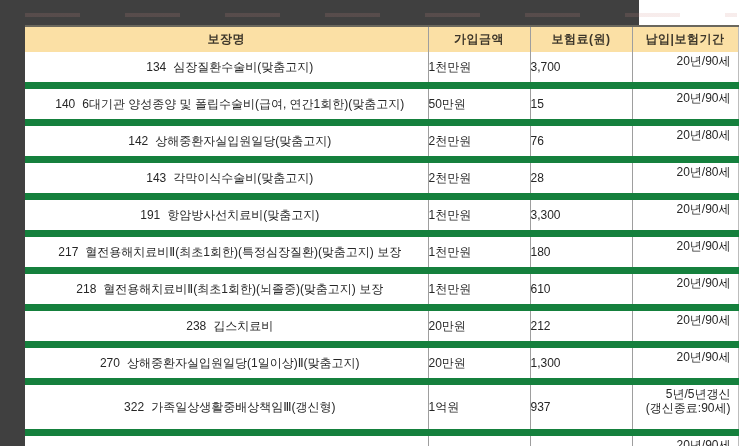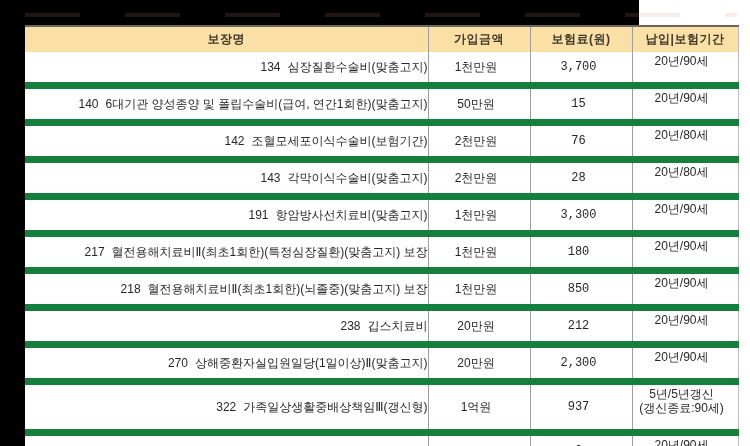--- a/index.html
+++ b/index.html
@@ -1,20 +1,20 @@
 <!DOCTYPE html>
 <html><head>
 <meta charset="utf-8">
 <style>
   html,body{margin:0;padding:0;}
   body{
     width:750px;height:446px;background:#ffffff;overflow:hidden;
     font-family:"Liberation Sans","DejaVu Sans",sans-serif;
   }
-  .page{position:relative;width:639px;height:446px;background:#000000;}
+  .page{position:relative;width:639px;height:446px;background:#404040;}
 
   
   .remnant{
     position:absolute;left:25px;top:13px;width:712px;height:4px;
     background:repeating-linear-gradient(90deg,
       rgba(208,140,135,0.16) 0 55px, rgba(255,255,255,0) 55px 100px);
   }
 
   .tbl-wrap{position:absolute;left:25px;top:25px;width:713px;}
   table{
@@ -35,26 +35,26 @@
     letter-spacing:0.5px;
   }
   th+th, td+td{border-left:1px solid #9e9e9e;margin-left:20px;}
   tbody tr+tr td{border-top:7px solid #15803d;}
 
   td{
     font-size:12px;color:#262626;
     padding:6px 0;line-height:15px;
     background:#ffffff;
   }
-  .cell-name{padding-left:7px;text-align:right;}
+  .cell-name{padding-left:7px;text-align:center;}
   .code{margin-right:7px;}
-  .cell-amt{text-align:center;padding-right:6px;}
-  .cell-prem{text-align:center;padding-right:5px;font-family:Liberation Mono, monospace;}
+  .cell-amt{text-align:left;padding-right:6px;}
+  .cell-prem{text-align:left;padding-right:5px;}
   .cell-per{
-    text-align:center;padding-right:7px;
+    text-align:right;padding-right:7px;
     white-space:pre-line;line-height:14px;
     padding-top:2px;padding-bottom:14px;
   }
 </style>
 </head>
 <body>
 
 <div class="page">
   <div class="remnant"></div>
 
@@ -81,21 +81,21 @@
     <td class="cell-prem">3,700</td>
     <td class="cell-per">20년/90세</td>
   </tr>
           <tr>
     <td class="cell-name"><span class="code">140</span><span>6대기관 양성종양 및 폴립수술비(급여, 연간1회한)(맞춤고지)</span></td>
     <td class="cell-amt">50만원</td>
     <td class="cell-prem">15</td>
     <td class="cell-per">20년/90세</td>
   </tr>
           <tr>
-    <td class="cell-name"><span class="code">142</span><span>조혈모세포이식수술비(보험기간)</span></td>
+    <td class="cell-name"><span class="code">142</span><span>상해중환자실입원일당(맞춤고지)</span></td>
     <td class="cell-amt">2천만원</td>
     <td class="cell-prem">76</td>
     <td class="cell-per">20년/80세</td>
   </tr>
           <tr>
     <td class="cell-name"><span class="code">143</span><span>각막이식수술비(맞춤고지)</span></td>
     <td class="cell-amt">2천만원</td>
     <td class="cell-prem">28</td>
     <td class="cell-per">20년/80세</td>
   </tr>
@@ -107,33 +107,33 @@
   </tr>
           <tr>
     <td class="cell-name"><span class="code">217</span><span>혈전용해치료비Ⅱ(최초1회한)(특정심장질환)(맞춤고지) 보장</span></td>
     <td class="cell-amt">1천만원</td>
     <td class="cell-prem">180</td>
     <td class="cell-per">20년/90세</td>
   </tr>
           <tr>
     <td class="cell-name"><span class="code">218</span><span>혈전용해치료비Ⅱ(최초1회한)(뇌졸중)(맞춤고지) 보장</span></td>
     <td class="cell-amt">1천만원</td>
-    <td class="cell-prem">850</td>
+    <td class="cell-prem">610</td>
     <td class="cell-per">20년/90세</td>
   </tr>
           <tr>
     <td class="cell-name"><span class="code">238</span><span>깁스치료비</span></td>
     <td class="cell-amt">20만원</td>
     <td class="cell-prem">212</td>
     <td class="cell-per">20년/90세</td>
   </tr>
           <tr>
     <td class="cell-name"><span class="code">270</span><span>상해중환자실입원일당(1일이상)Ⅱ(맞춤고지)</span></td>
     <td class="cell-amt">20만원</td>
-    <td class="cell-prem">2,300</td>
+    <td class="cell-prem">1,300</td>
     <td class="cell-per">20년/90세</td>
   </tr>
           <tr>
     <td class="cell-name"><span class="code">322</span><span>가족일상생활중배상책임Ⅲ(갱신형)</span></td>
     <td class="cell-amt">1억원</td>
     <td class="cell-prem">937</td>
     <td class="cell-per">5년/5년갱신
 (갱신종료:90세)</td>
   </tr>
           <tr>

